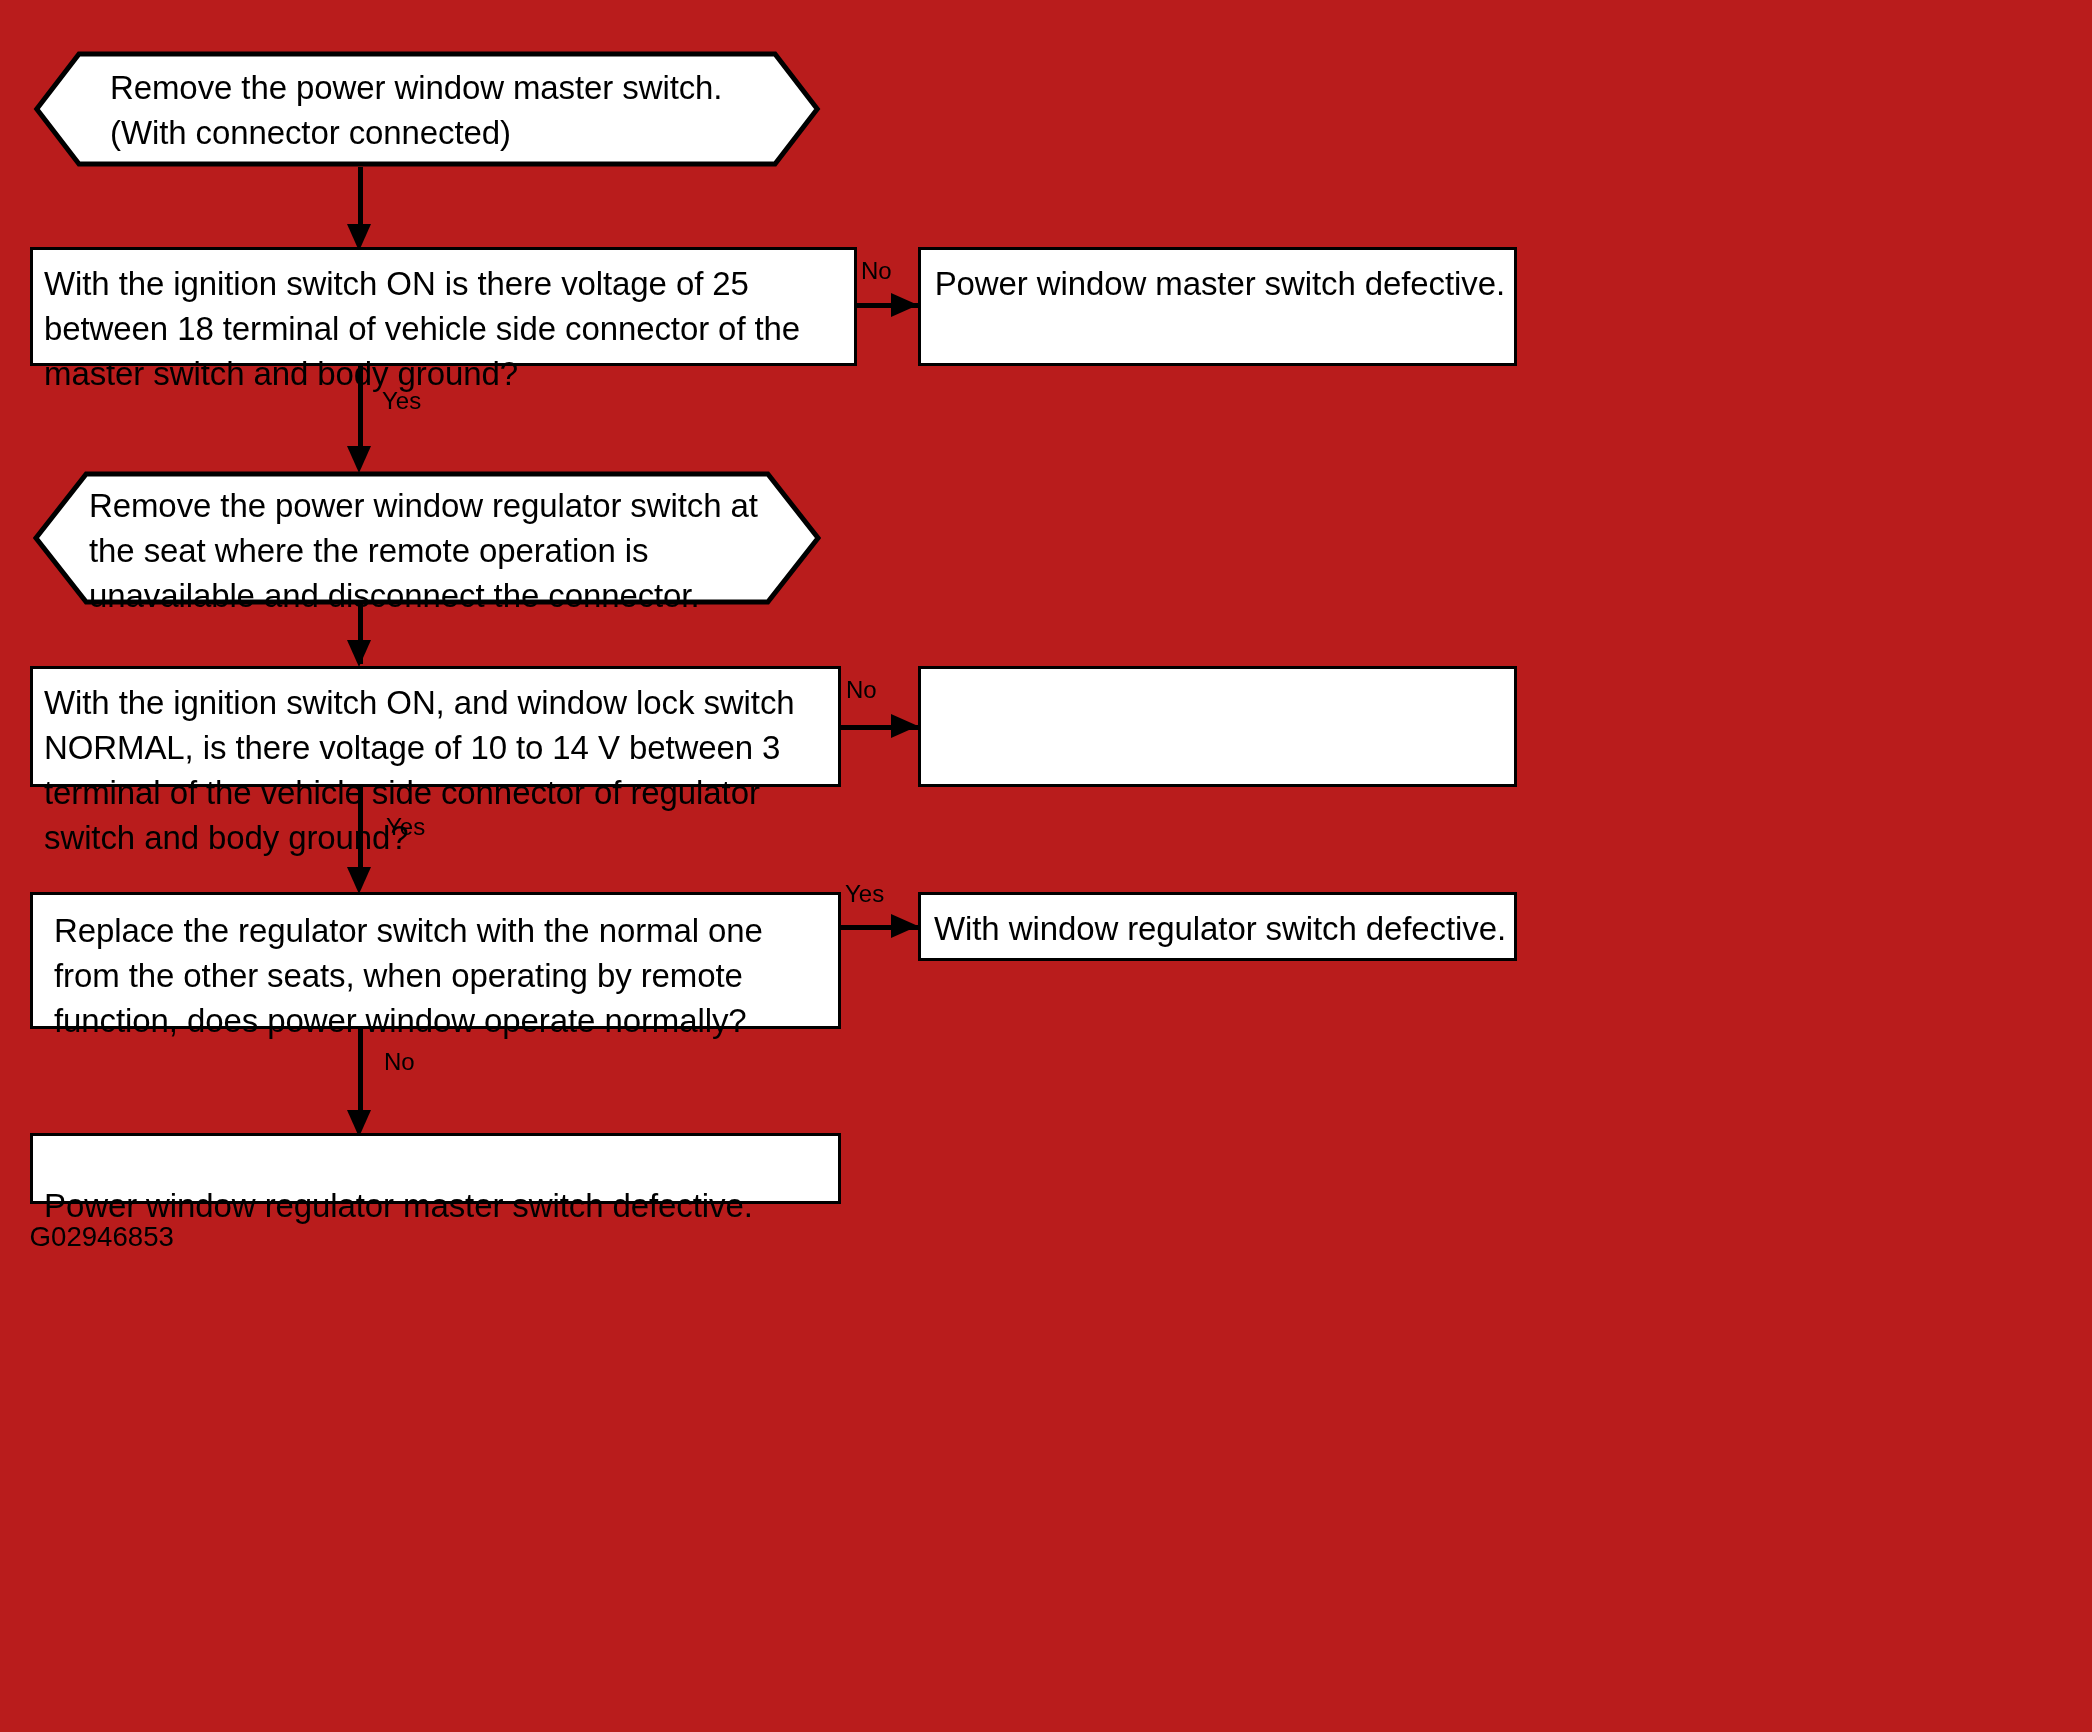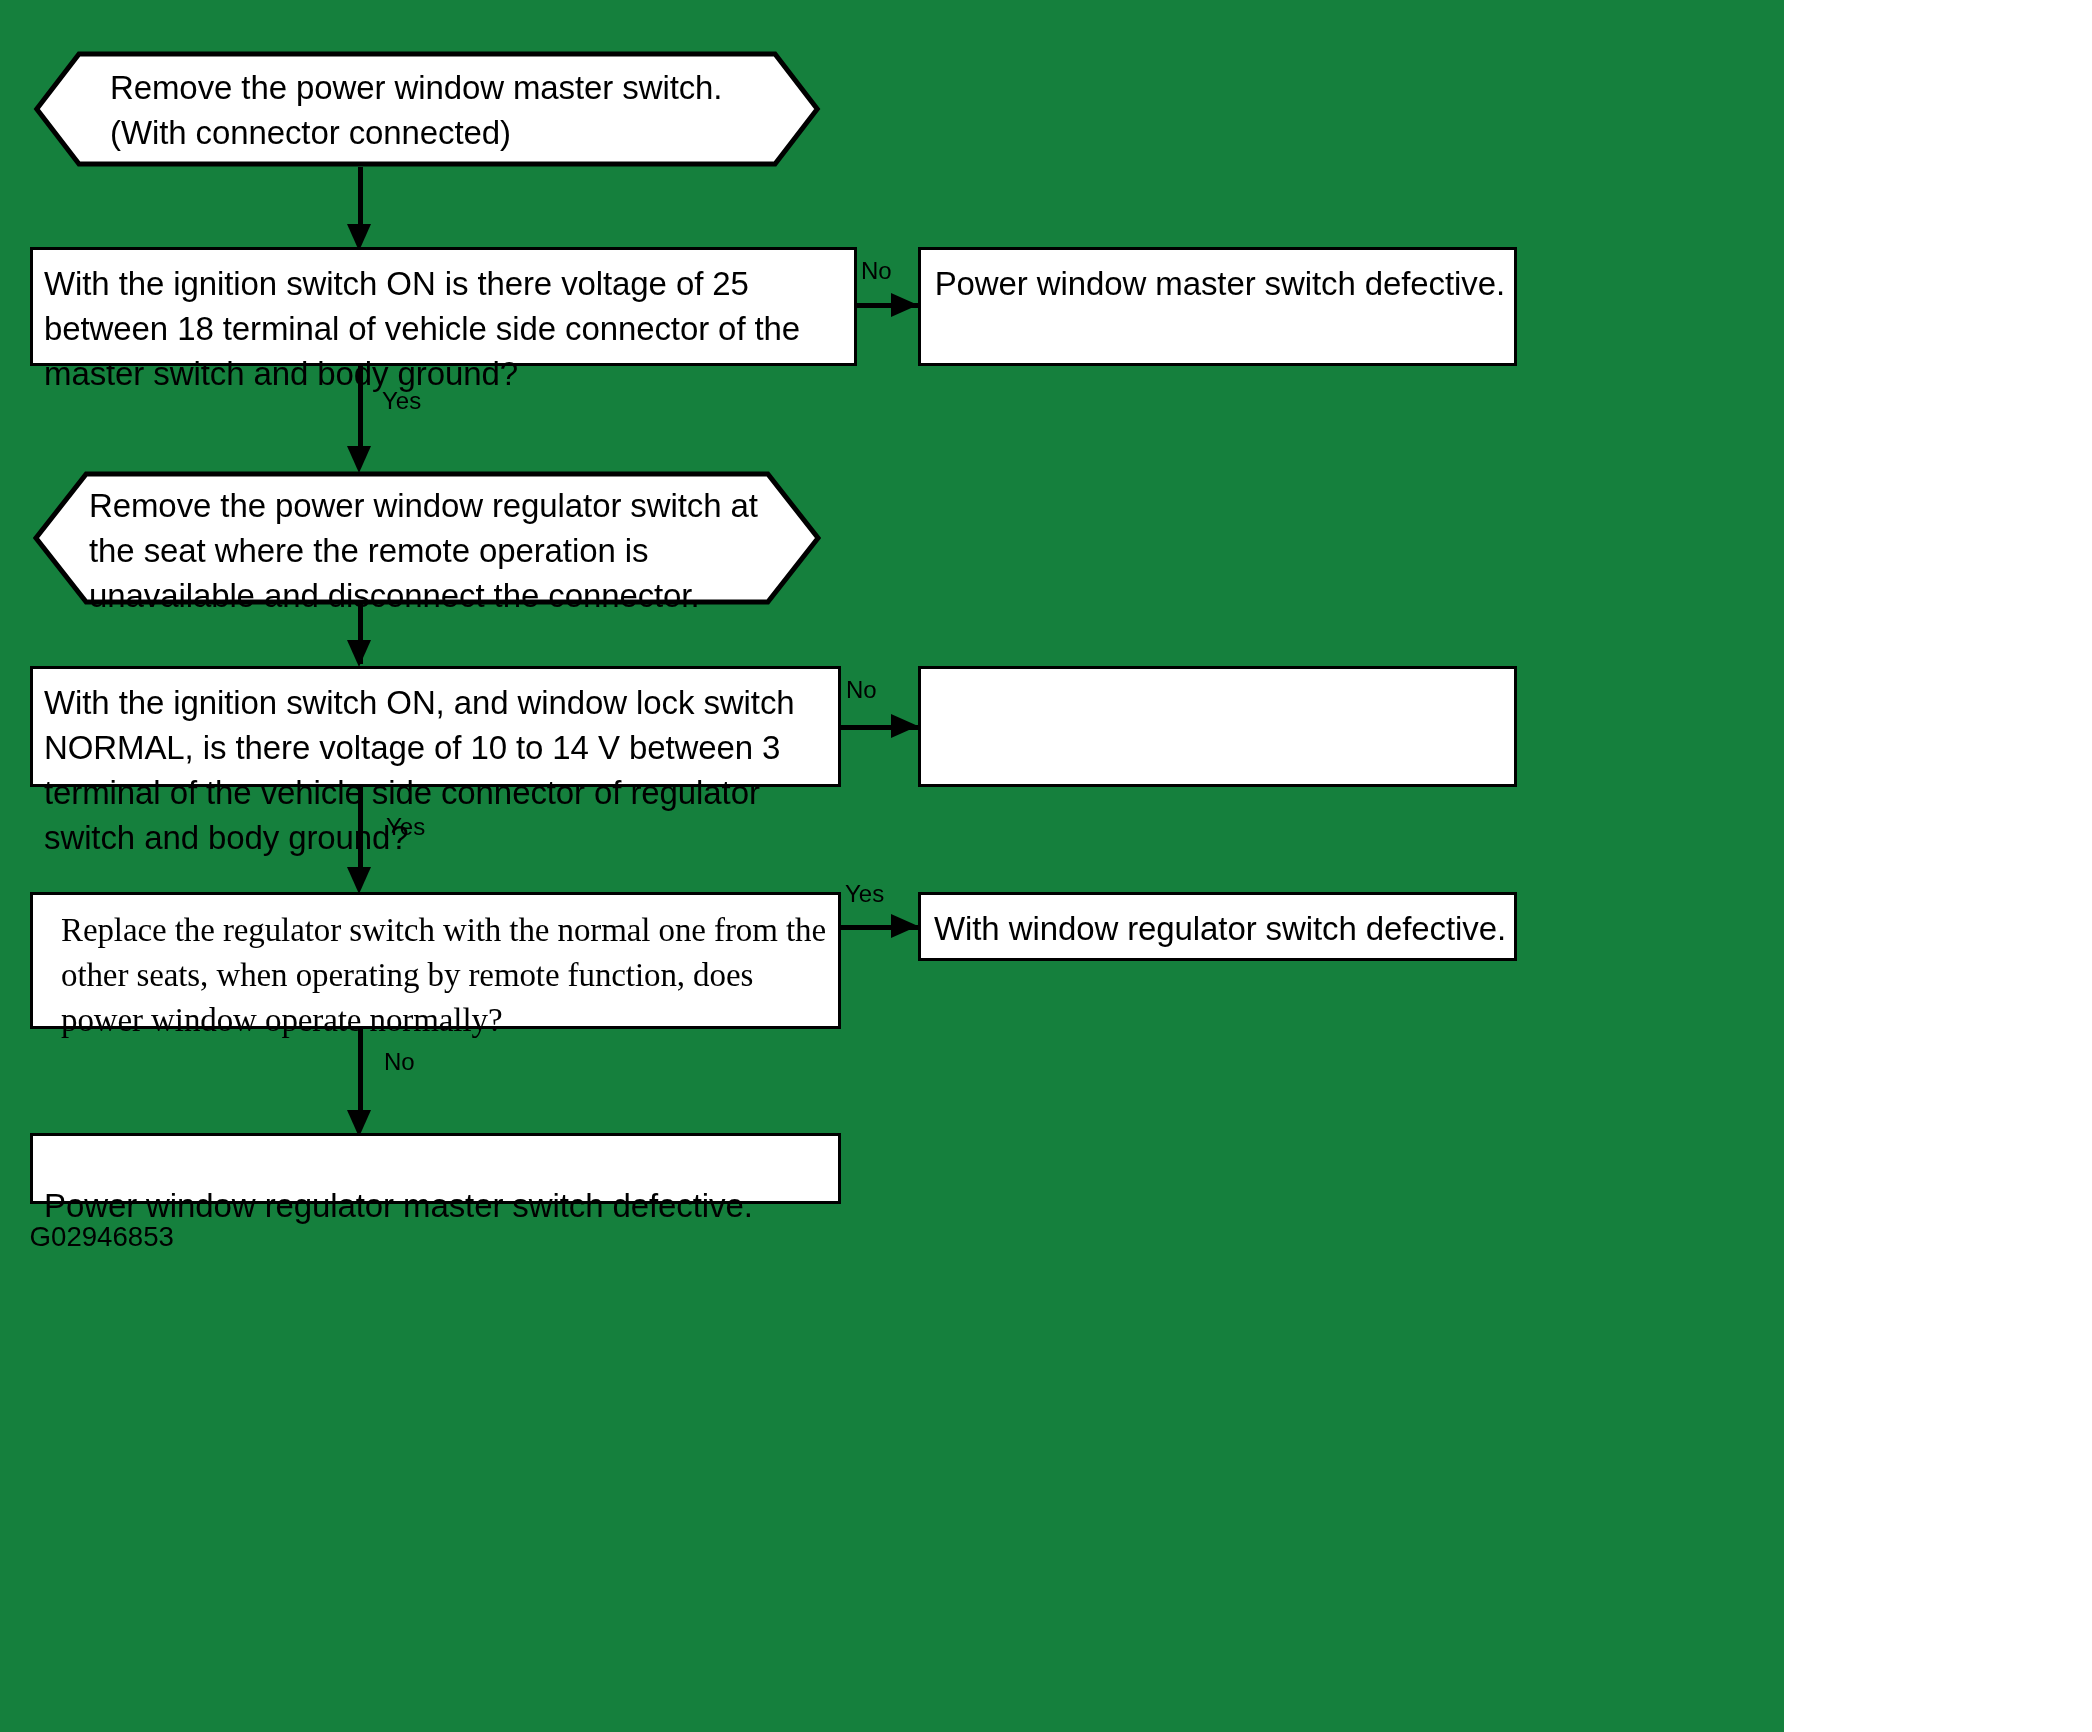--- a/index.html
+++ b/index.html
@@ -6,23 +6,23 @@
     margin: 0;
     padding: 0;
     background: #ffffff;
   }
   body {
     font-family: "Liberation Sans", sans-serif;
     color: #000000;
   }
   #canvas {
     position: relative;
-    width: 1784px;
+    width: 2092px;
     height: 1733px;
-    background: #15803d;
+    background: #b91c1c;
     overflow: hidden;
   }
   
   .node-text {
     position: absolute;
     font-size: 33px;
     line-height: 45px;
     color: #000;
     white-space: pre-line;
     letter-spacing: -0.1px;
@@ -131,21 +131,21 @@
   <div class="hline" style="left:838px; top:725px; width:81px;"></div>
   <div class="arrow-right" style="left:891px; top:714px;"></div>
 
   <div class="rect" style="left:918px; top:666px; width:599px; height:121px;"></div>
 
   <div class="vline" style="left:358px; top:787px; height:95px;"></div>
   <div class="branch-label" style="left:386px; top:808px;">Yes</div>
   <div class="arrow-down" style="left:347px; top:867px;"></div>
 
   <div class="rect" style="left:29.6px; top:892px; width:811px; height:137px;"></div>
-  <div class="node-text" style="left:61px; top:908px; width:778px;font-family:Liberation Serif, serif;">Replace the regulator switch with the normal one from the other seats, when operating by remote function, does power window operate normally?</div>
+  <div class="node-text" style="left:54px; top:908px; width:778px;">Replace the regulator switch with the normal one from the other seats, when operating by remote function, does power window operate normally?</div>
 
   <div class="branch-label" style="left:845px; top:875px;">Yes</div>
   <div class="hline" style="left:838px; top:925px; width:81px;"></div>
   <div class="arrow-right" style="left:891px; top:914px;"></div>
 
   <div class="rect" style="left:918px; top:892px; width:599px; height:69px;"></div>
   <div class="node-text" style="left:934px; top:906px; width:576px;">With window regulator switch defective.</div>
 
   <div class="vline" style="left:358px; top:1029px; height:96px;"></div>
   <div class="branch-label" style="left:384px; top:1043px;">No</div>

